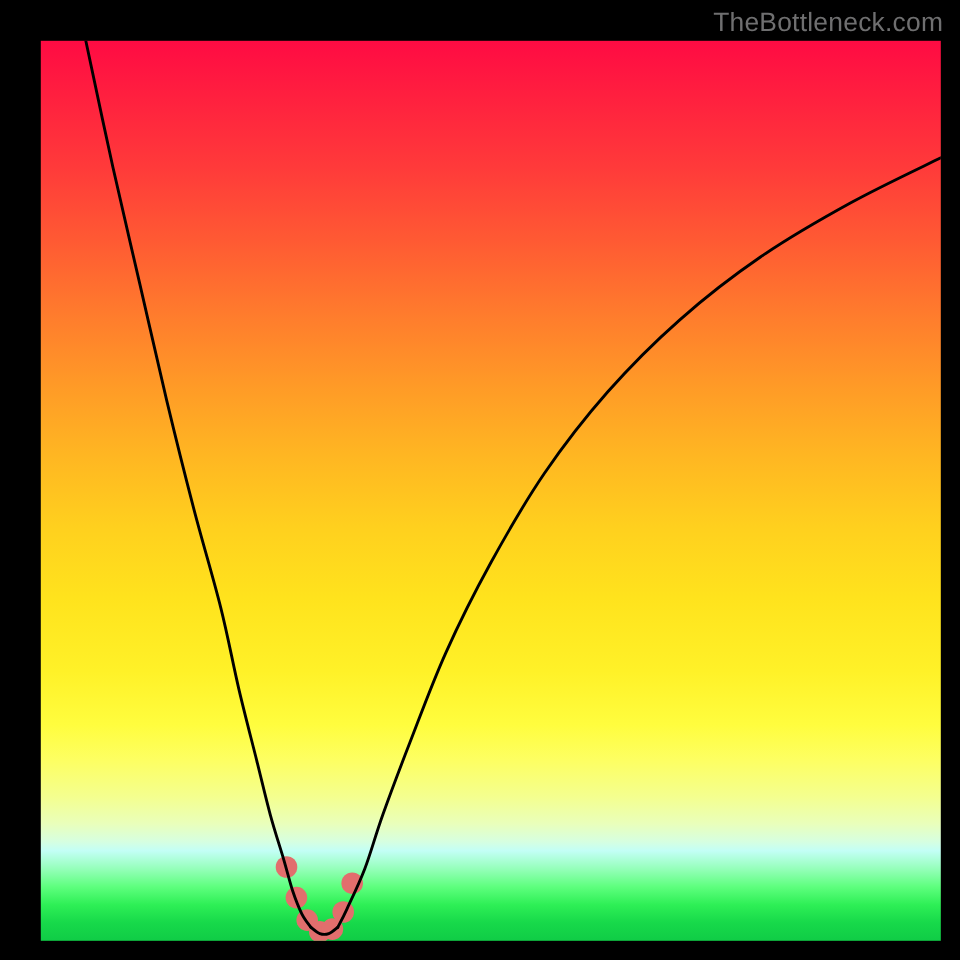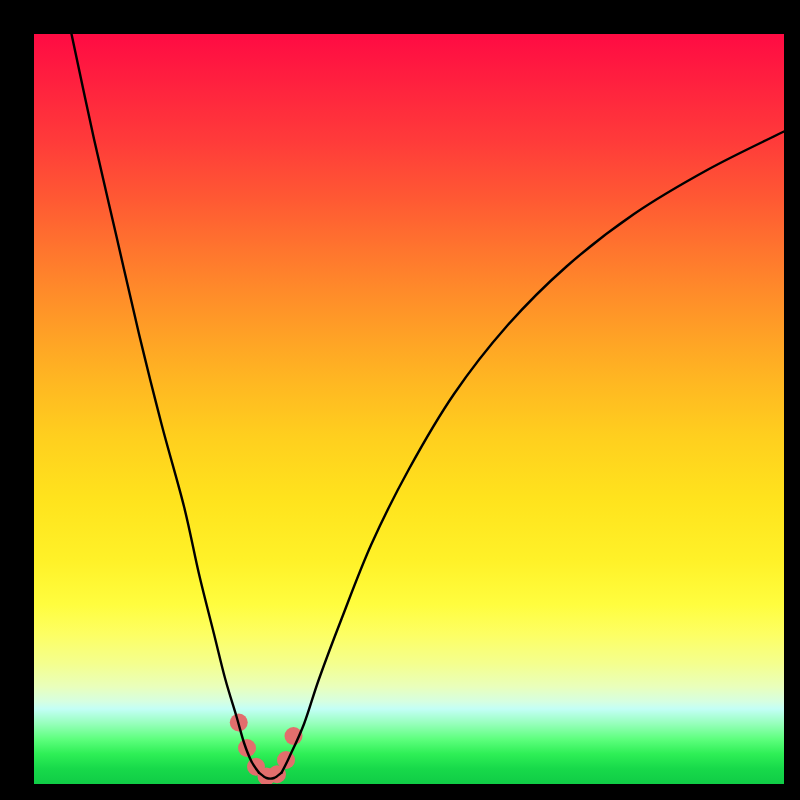--- a/index.html
+++ b/index.html
@@ -68,20 +68,21 @@
   }
   .marker {
     fill: #e26e6d;
     stroke: none;
   }
 </style>
 </head>
 <body>
 
 <div class="outer">
+  <div class="watermark">TheBottleneck.com</div>
   <div class="plot">
     <svg class="curve" viewBox="0 0 750 750" preserveAspectRatio="none">
       <g id="marker-layer">
           <circle cx="204.75000000000003" cy="688.5" r="9" class="marker"></circle>
           <circle cx="212.99999999999997" cy="714" r="9" class="marker"></circle>
           <circle cx="222.00000000000003" cy="732.75" r="9" class="marker"></circle>
           <circle cx="232.5" cy="742.5" r="9" class="marker"></circle>
           <circle cx="243" cy="740.25" r="9" class="marker"></circle>
           <circle cx="252.00000000000003" cy="726" r="9" class="marker"></circle>
           <circle cx="259.5" cy="702" r="9" class="marker"></circle>

